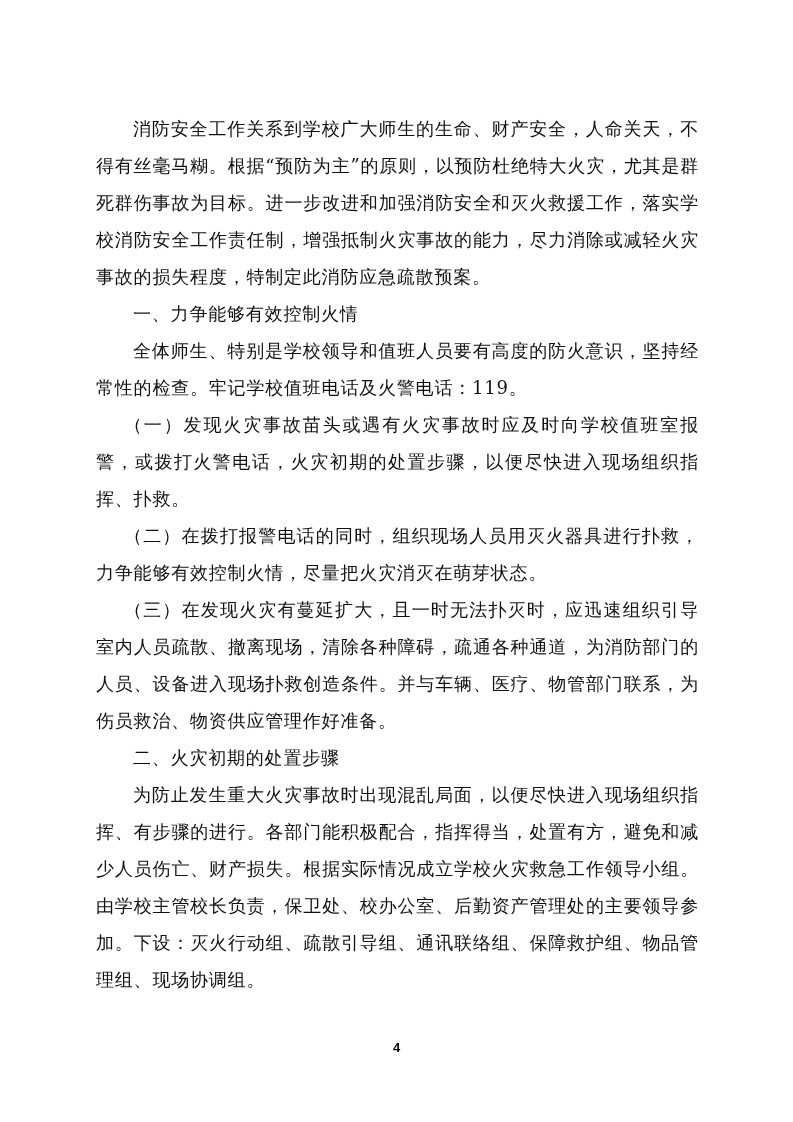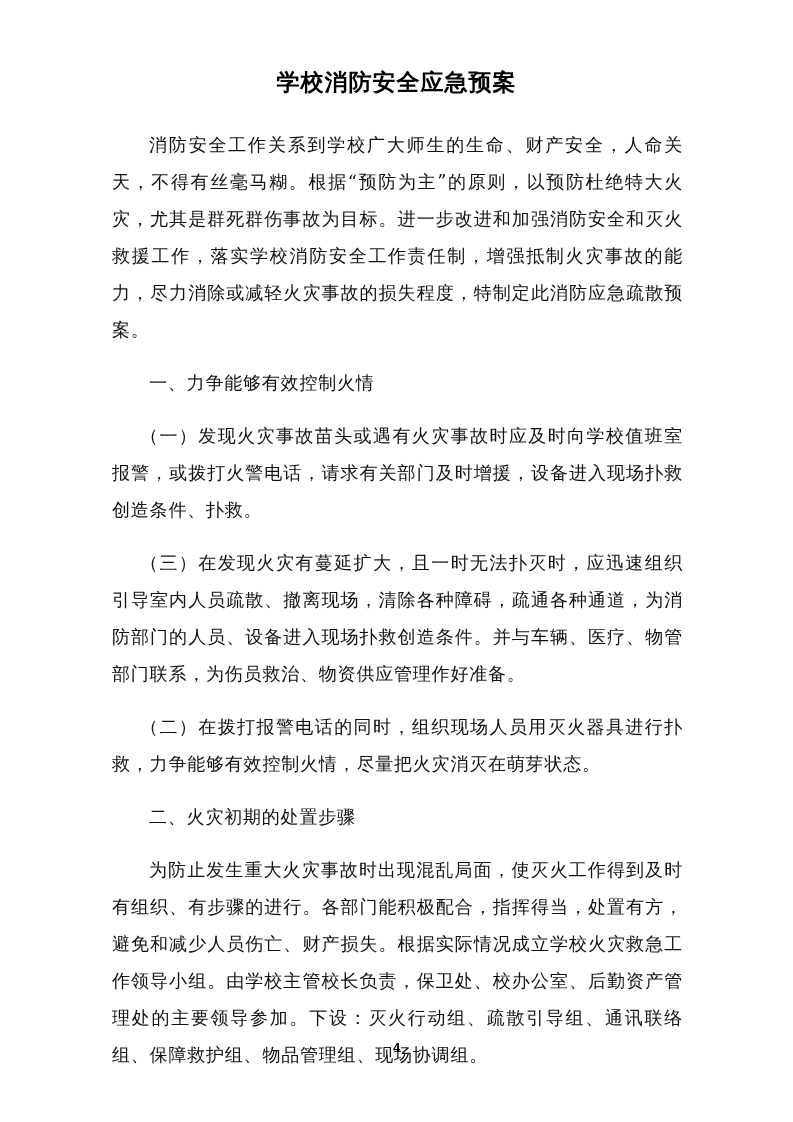--- a/index.html
+++ b/index.html
@@ -37,21 +37,21 @@
   .body-text {
     position: absolute;
     left: 96px;
     top: 110px;
     width: 603px;
     font-size: 18px;
     line-height: 37px;
     letter-spacing: 0.8px;
   }
   .body-text p {
-    margin: 16px;
+    margin: 0;
     text-indent: 37px;
     text-align: justify;
     text-justify: inter-character;
   }
   .body-text p.sub {
     text-indent: 28px;
   }
   .page-number {
     position: absolute;
     left: 0;
@@ -62,26 +62,26 @@
     font-weight: bold;
     font-size: 13px;
     line-height: 20px;
     color: #000000;
   }
 </style>
 </head>
 <body>
 
 <div class="page">
-  <div class="title">学校消防安全应急预案</div>
 
   <div class="body-text">
     <p>消防安全工作关系到学校广大师生的生命、财产安全，人命关天，不得有丝毫马糊。根据“预防为主”的原则，以预防杜绝特大火灾，尤其是群死群伤事故为目标。进一步改进和加强消防安全和灭火救援工作，落实学校消防安全工作责任制，增强抵制火灾事故的能力，尽力消除或减轻火灾事故的损失程度，特制定此消防应急疏散预案。</p>
     <p>一、力争能够有效控制火情</p>
-    <p class="sub">（一）发现火灾事故苗头或遇有火灾事故时应及时向学校值班室报警，或拨打火警电话，请求有关部门及时增援，设备进入现场扑救创造条件、扑救。</p>
+    <p>全体师生、特别是学校领导和值班人员要有高度的防火意识，坚持经常性的检查。牢记学校值班电话及火警电话：119。</p>
+    <p class="sub">（一）发现火灾事故苗头或遇有火灾事故时应及时向学校值班室报警，或拨打火警电话，火灾初期的处置步骤，以便尽快进入现场组织指挥、扑救。</p>
+    <p class="sub">（二）在拨打报警电话的同时，组织现场人员用灭火器具进行扑救，力争能够有效控制火情，尽量把火灾消灭在萌芽状态。</p>
     <p class="sub">（三）在发现火灾有蔓延扩大，且一时无法扑灭时，应迅速组织引导室内人员疏散、撤离现场，清除各种障碍，疏通各种通道，为消防部门的人员、设备进入现场扑救创造条件。并与车辆、医疗、物管部门联系，为伤员救治、物资供应管理作好准备。</p>
-    <p class="sub">（二）在拨打报警电话的同时，组织现场人员用灭火器具进行扑救，力争能够有效控制火情，尽量把火灾消灭在萌芽状态。</p>
     <p>二、火灾初期的处置步骤</p>
-    <p>为防止发生重大火灾事故时出现混乱局面，使灭火工作得到及时有组织、有步骤的进行。各部门能积极配合，指挥得当，处置有方，避免和减少人员伤亡、财产损失。根据实际情况成立学校火灾救急工作领导小组。由学校主管校长负责，保卫处、校办公室、后勤资产管理处的主要领导参加。下设：灭火行动组、疏散引导组、通讯联络组、保障救护组、物品管理组、现场协调组。</p>
+    <p>为防止发生重大火灾事故时出现混乱局面，以便尽快进入现场组织指挥、有步骤的进行。各部门能积极配合，指挥得当，处置有方，避免和减少人员伤亡、财产损失。根据实际情况成立学校火灾救急工作领导小组。由学校主管校长负责，保卫处、校办公室、后勤资产管理处的主要领导参加。下设：灭火行动组、疏散引导组、通讯联络组、保障救护组、物品管理组、现场协调组。</p>
   </div>
 
   <div class="page-number">4</div>
 </div>
 
 </body></html>

